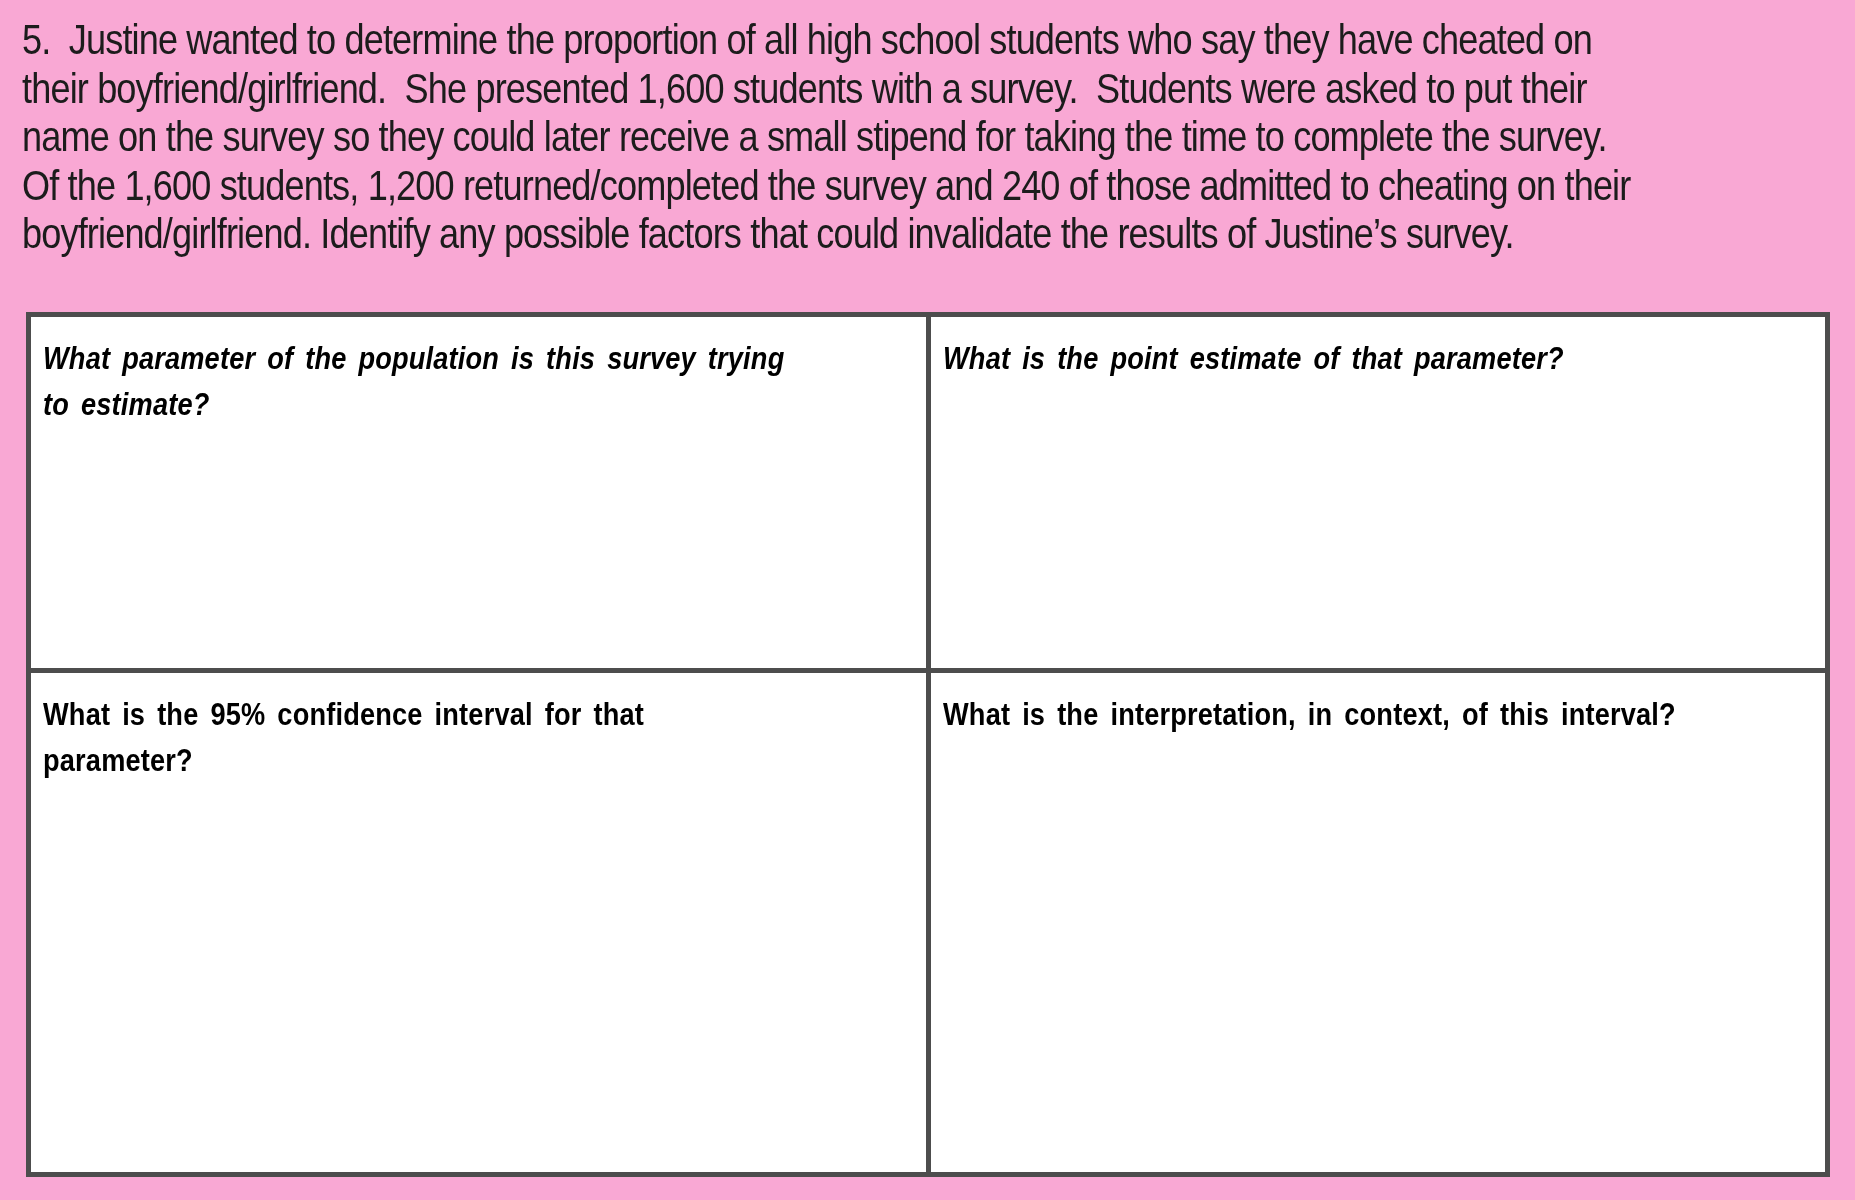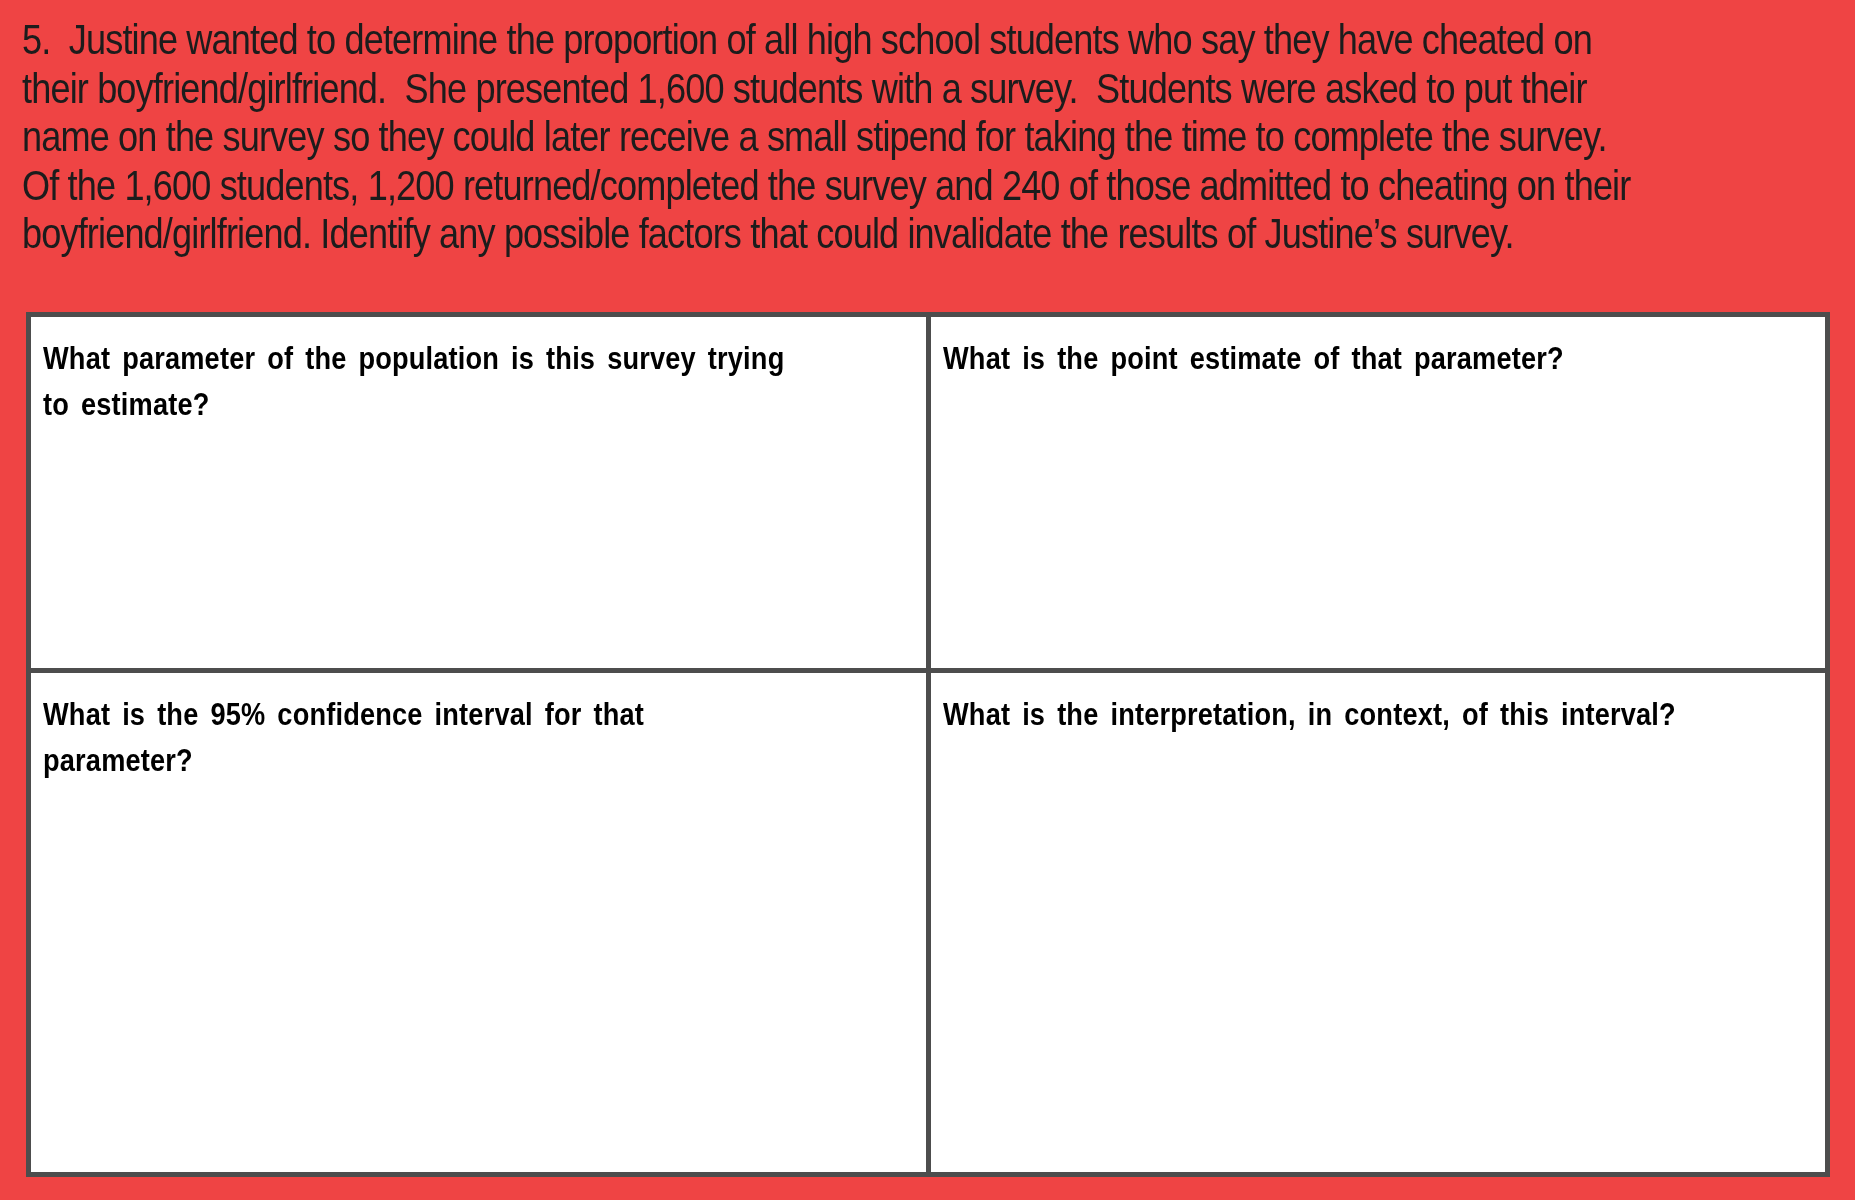--- a/index.html
+++ b/index.html
@@ -9,21 +9,21 @@
     height: 1200px;
     background: #ffffff;
     overflow: hidden;
     font-family: "Liberation Sans", sans-serif;
   }
 
   .page {
     position: relative;
     width: 1855px;
     height: 1200px;
-    background: #ef4444;
+    background: #f9a8d4;
   }
 
   
   .problem {
     position: absolute;
     left: 22px;
     top: 16px;
     width: 1820px;
     transform: scaleX(0.86);
     transform-origin: left top;
@@ -47,21 +47,21 @@
     border-collapse: collapse;
     table-layout: fixed;
   }
   .qtable td {
     border: 5px solid #4d4d4d;
     width: 50%;
     vertical-align: top;
     padding: 18px 12px;
     background: #ffffff;
   }
-  .row-top td    { height: 356px; }
+  .row-top td    { height: 356px; font-style: italic; }
   .row-bottom td { height: 504px; }
 
   .qtext {
     transform: scaleX(0.85);
     transform-origin: left top;
     color: #000000;
   }
   .qline {
     font-family: cursive, sans-serif;
     font-weight: 600;

